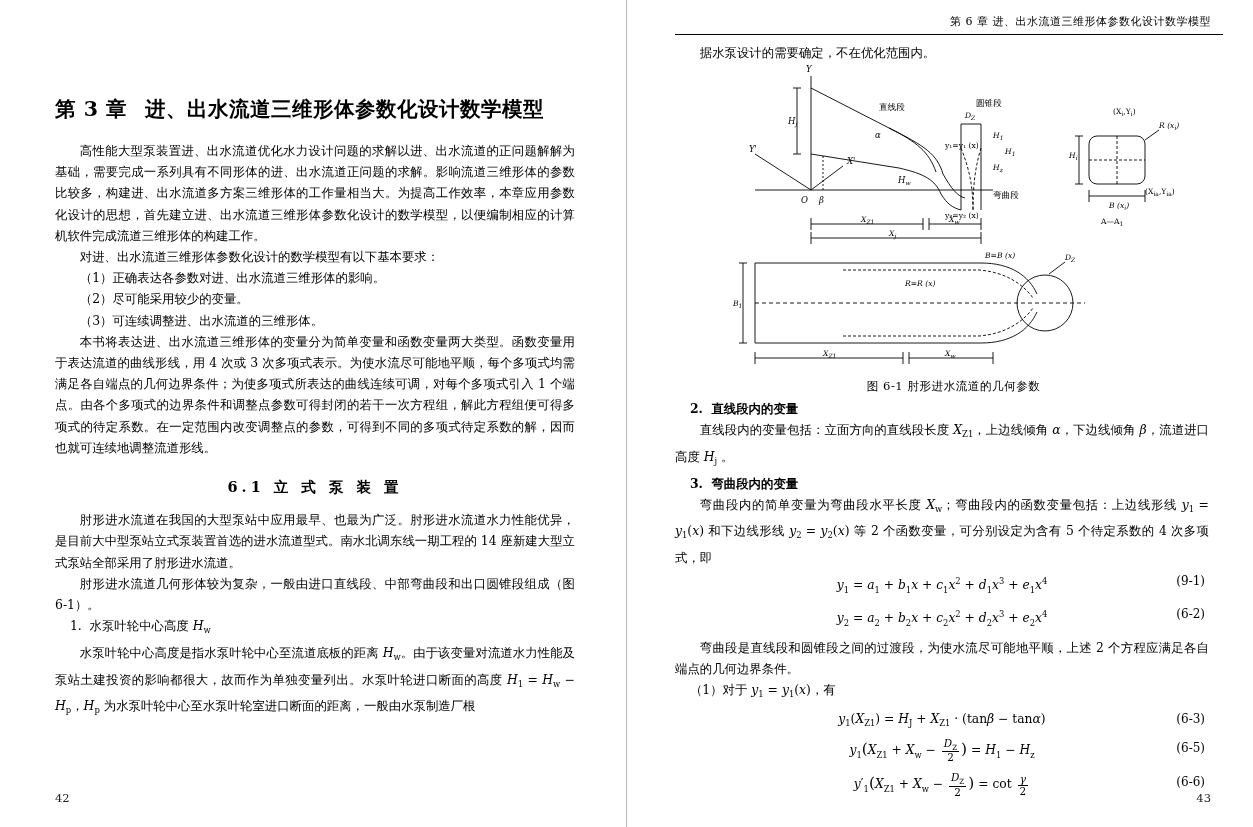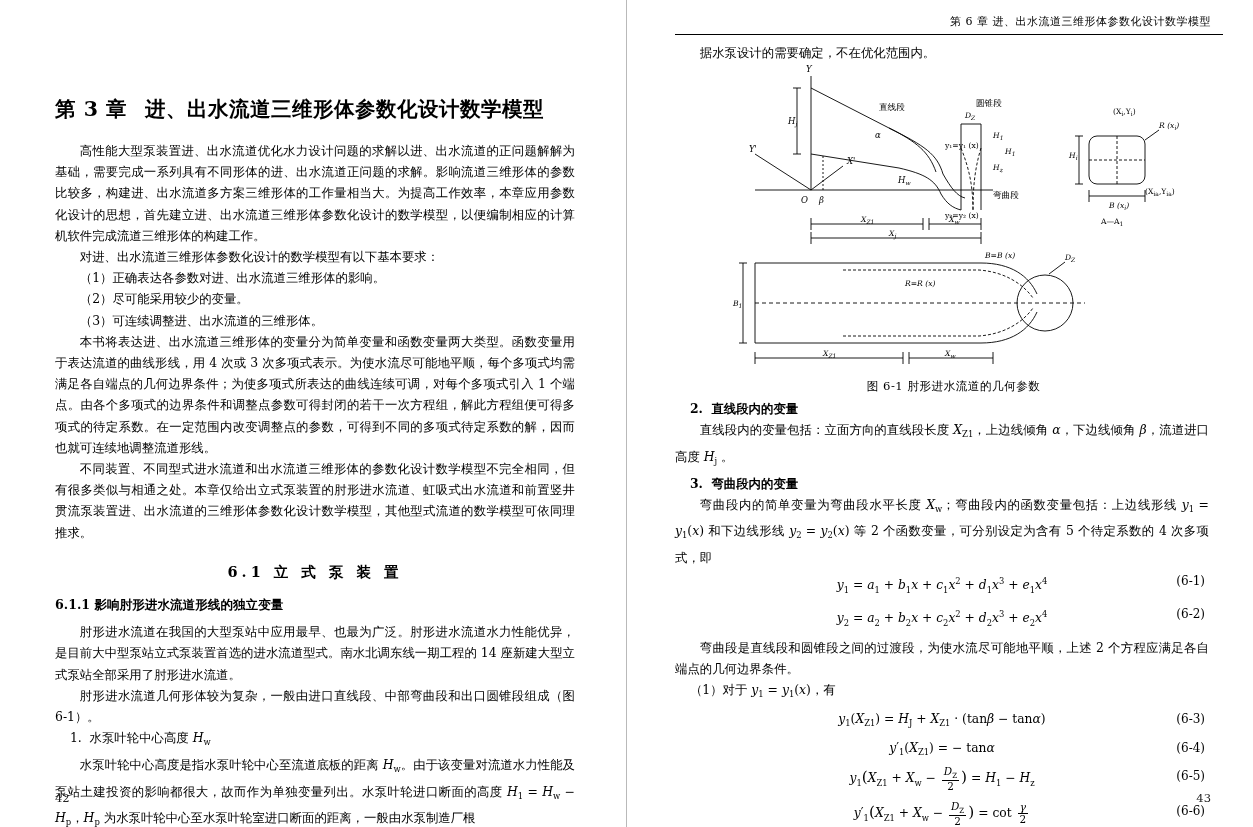--- a/index.html
+++ b/index.html
@@ -85,24 +85,22 @@
       <span class="num">第 3 章</span><span>进、出水流道三维形体参数化设计数学模型</span>
     </div>
 
     <div class="body-col">
       <p>高性能大型泵装置进、出水流道优化水力设计问题的求解以进、出水流道的正问题解解为基础，需要完成一系列具有不同形体的进、出水流道正问题的求解。影响流道三维形体的参数比较多，构建进、出水流道多方案三维形体的工作量相当大。为提高工作效率，本章应用参数化设计的思想，首先建立进、出水流道三维形体参数化设计的数学模型，以便编制相应的计算机软件完成流道三维形体的构建工作。</p>
       <p>对进、出水流道三维形体参数化设计的数学模型有以下基本要求：</p>
       <p>（1）正确表达各参数对进、出水流道三维形体的影响。</p>
       <p>（2）尽可能采用较少的变量。</p>
       <p>（3）可连续调整进、出水流道的三维形体。</p>
       <p>本书将表达进、出水流道三维形体的变量分为简单变量和函数变量两大类型。函数变量用于表达流道的曲线形线，用 4 次或 3 次多项式表示。为使水流尽可能地平顺，每个多项式均需满足各自端点的几何边界条件；为使多项式所表达的曲线连续可调，对每个多项式引入 1 个端点。由各个多项式的边界条件和调整点参数可得封闭的若干一次方程组，解此方程组便可得多项式的待定系数。在一定范围内改变调整点的参数，可得到不同的多项式待定系数的解，因而也就可连续地调整流道形线。</p>
-      <p>不同装置、不同型式进水流道和出水流道三维形体的参数化设计数学模型不完全相同，但有很多类似与相通之处。本章仅给出立式泵装置的肘形进水流道、虹吸式出水流道和前置竖井贯流泵装置进、出水流道的三维形体参数化设计数学模型，其他型式流道的数学模型可依同理推求。</p>
 
       <div class="sec-h1">6.1  立  式  泵  装  置</div>
-      <div class="sec-h2">6.1.1   影响肘形进水流道形线的独立变量</div>
 
       <p>肘形进水流道在我国的大型泵站中应用最早、也最为广泛。肘形进水流道水力性能优异，是目前大中型泵站立式泵装置首选的进水流道型式。南水北调东线一期工程的 14 座新建大型立式泵站全部采用了肘形进水流道。</p>
       <p>肘形进水流道几何形体较为复杂，一般由进口直线段、中部弯曲段和出口圆锥段组成（图 6-1）。</p>
 
       <p class="noindent" style="text-indent:1.2em;">
         1.&nbsp; 水泵叶轮中心高度 <span class="it">H</span><sub>w</sub>
       </p>
 
       <p>
         水泵叶轮中心高度是指水泵叶轮中心至流道底板的距离 <span class="it">H</span><sub>w</sub>。由于该变量对流道水力性能及泵站土建投资的影响都很大，故而作为单独变量列出。水泵叶轮进口断面的高度 <span class="it">H</span><sub>1</sub> = <span class="it">H</span><sub>w</sub> − <span class="it">H</span><sub>p</sub>，<span class="it">H</span><sub>p</sub> 为水泵叶轮中心至水泵叶轮室进口断面的距离，一般由水泵制造厂根
@@ -251,40 +249,36 @@
       <p class="noindent" style="text-indent:1.2em;font-weight:bold;">
         3.&nbsp; 弯曲段内的变量
       </p>
       <p>
         弯曲段内的简单变量为弯曲段水平长度 <span class="it">X</span><sub>w</sub>；弯曲段内的函数变量包括：上边线形线
         <span class="it">y</span><sub>1</sub> = <span class="it">y</span><sub>1</sub>(<span class="it">x</span>) 和下边线形线 <span class="it">y</span><sub>2</sub> = <span class="it">y</span><sub>2</sub>(<span class="it">x</span>) 等 2 个函数变量，可分别设定为含有 5 个待定系数的 4 次多项式，即
       </p>
 
       <div class="eqline">
         <span class="it">y</span><sub>1</sub> = <span class="it">a</span><sub>1</sub> + <span class="it">b</span><sub>1</sub><span class="it">x</span> + <span class="it">c</span><sub>1</sub><span class="it">x</span><sup>2</sup> + <span class="it">d</span><sub>1</sub><span class="it">x</span><sup>3</sup> + <span class="it">e</span><sub>1</sub><span class="it">x</span><sup>4</sup>
-        <span class="tag">(6-1)</span>
+        <span class="tag">(9-1)</span>
       </div>
       <div class="eqline">
         <span class="it">y</span><sub>2</sub> = <span class="it">a</span><sub>2</sub> + <span class="it">b</span><sub>2</sub><span class="it">x</span> + <span class="it">c</span><sub>2</sub><span class="it">x</span><sup>2</sup> + <span class="it">d</span><sub>2</sub><span class="it">x</span><sup>3</sup> + <span class="it">e</span><sub>2</sub><span class="it">x</span><sup>4</sup>
         <span class="tag">(6-2)</span>
       </div>
 
       <p>弯曲段是直线段和圆锥段之间的过渡段，为使水流尽可能地平顺，上述 2 个方程应满足各自端点的几何边界条件。</p>
       <p class="noindent" style="text-indent:1.2em;">
         （1）对于 <span class="it">y</span><sub>1</sub> = <span class="it">y</span><sub>1</sub>(<span class="it">x</span>)，有
       </p>
 
       <div class="eqline">
         <span class="it">y</span><sub>1</sub>(<span class="it">X</span><sub>Z1</sub>) = <span class="it">H</span><sub>J</sub> + <span class="it">X</span><sub>Z1</sub> · (tan<span class="it">β</span> − tan<span class="it">α</span>)
         <span class="tag">(6-3)</span>
       </div>
-      <div class="eqline">
-        <span class="it">y</span>′<sub>1</sub>(<span class="it">X</span><sub>Z1</sub>) = − tan<span class="it">α</span>
-        <span class="tag">(6-4)</span>
-      </div>
       <div class="eqline" style="margin:2px 0;">
         <span class="it">y</span><sub>1</sub><span style="font-size:1.25em;">(</span><span class="it">X</span><sub>Z1</sub> + <span class="it">X</span><sub>w</sub> − <span class="frac"><span class="n"><span class="it">D</span><sub>Z</sub></span><span class="d">2</span></span><span style="font-size:1.25em;">)</span> = <span class="it">H</span><sub>1</sub> − <span class="it">H</span><sub>z</sub>
         <span class="tag">(6-5)</span>
       </div>
       <div class="eqline" style="margin:7px 0;">
         <span class="it">y</span>′<sub>1</sub><span style="font-size:1.25em;">(</span><span class="it">X</span><sub>Z1</sub> + <span class="it">X</span><sub>w</sub> − <span class="frac"><span class="n"><span class="it">D</span><sub>Z</sub></span><span class="d">2</span></span><span style="font-size:1.25em;">)</span> = cot <span class="frac"><span class="n"><span class="it">γ</span></span><span class="d">2</span></span>
         <span class="tag">(6-6)</span>
       </div>
 
     </div>

